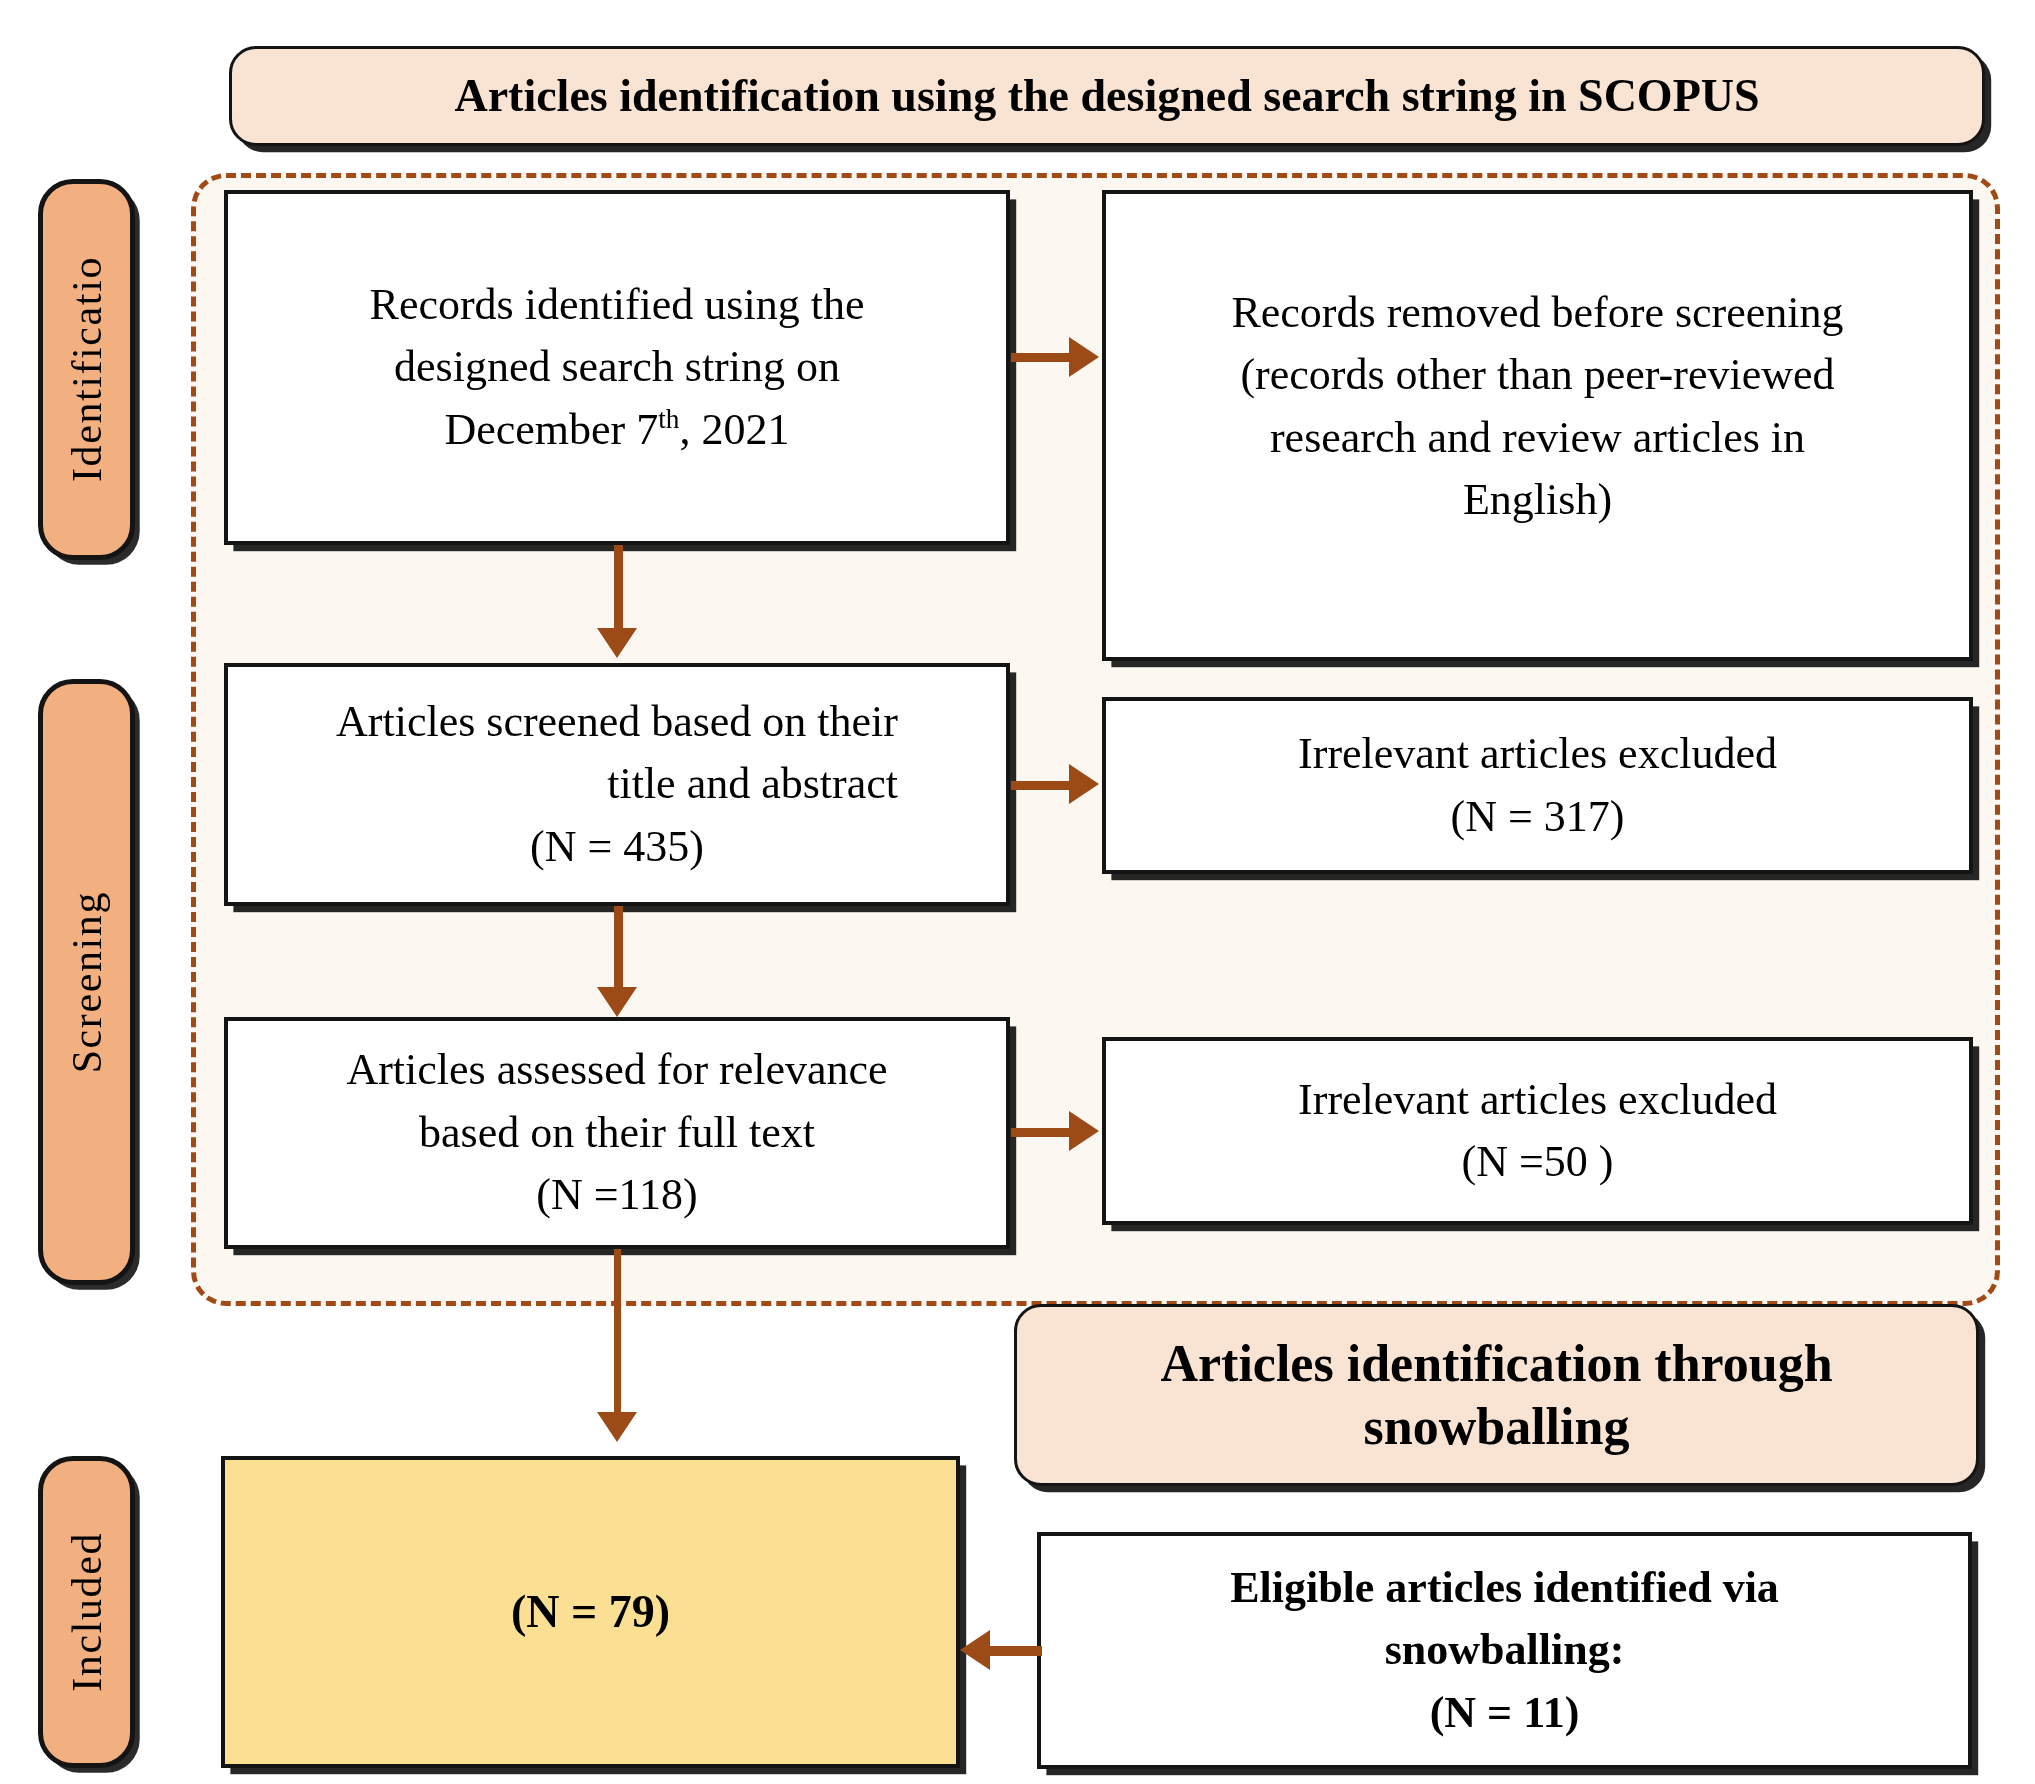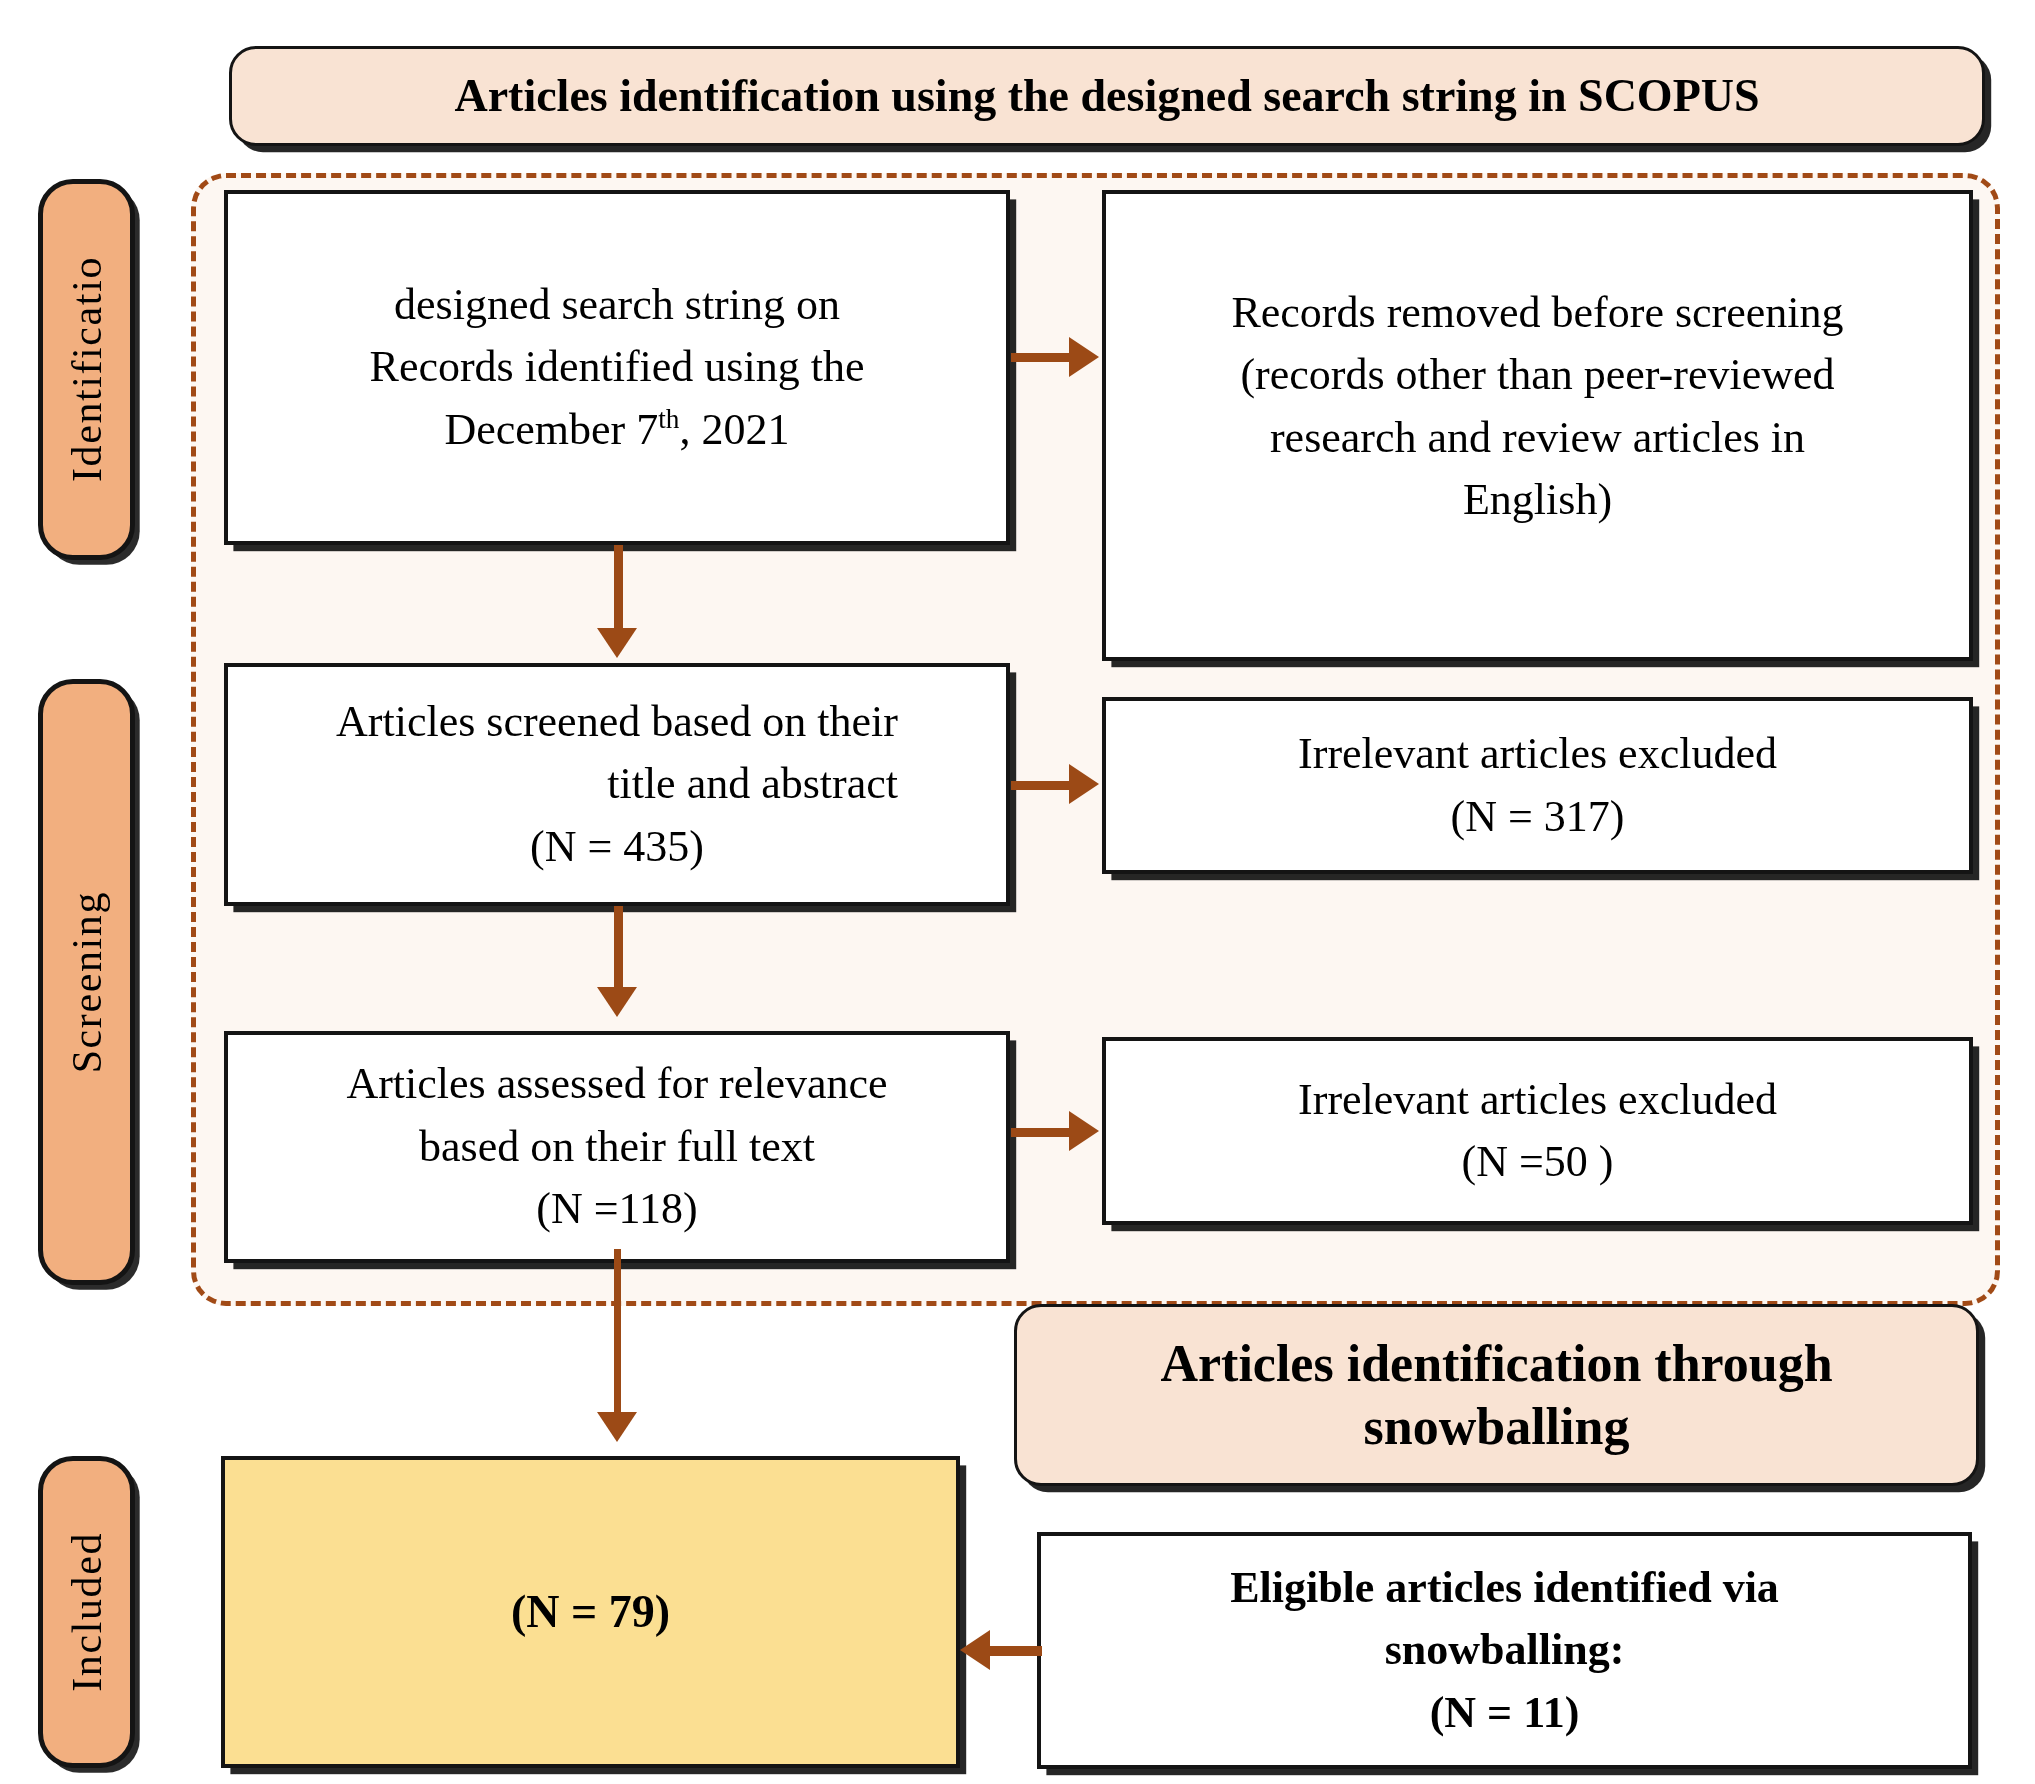--- a/index.html
+++ b/index.html
@@ -66,22 +66,22 @@
   <div class="node rail" style="left:38px;top:679px;width:97px;height:606px;">
     <span>Screening</span>
   </div>
 
   <div class="node rail" style="left:38px;top:1456px;width:97px;height:312px;">
     <span>Included</span>
   </div>
 
   <div class="node box" style="left:224px;top:190px;width:786px;height:355px;font-size:44px;">
     <div style="padding:0 20.4px;">
+      <div>Records identified using the</div>
       <div>designed search string on</div>
-      <div>Records identified using the</div>
       <div><span>December 7</span><sup>th</sup><span>, 2021</span></div>
     </div>
   </div>
 
   <div class="node box" style="left:1102px;top:190px;width:871px;height:471px;font-size:44px;align-items:center;">
     <div style="padding:0 20.4px;">
       <div class="t" style="padding:0;">Records removed before screening
 (records other than peer-reviewed
 research and review articles in
 English)</div>
@@ -97,21 +97,21 @@
     </div>
   </div>
 
   <div class="node box" style="left:1102px;top:697px;width:871px;height:177px;font-size:44px;">
     <div style="padding:0 20.4px;">
       <div>Irrelevant articles excluded</div>
       <div>(N = 317)</div>
     </div>
   </div>
 
-  <div class="node box" style="left:224px;top:1017px;width:786px;height:232px;font-size:44px;margin-top:14px;">
+  <div class="node box" style="left:224px;top:1017px;width:786px;height:232px;font-size:44px;">
     <div style="padding:0 20.4px;">
       <div class="t" style="padding:0;">Articles assessed for relevance
 based on their full text</div>
       <div>(N =118)</div>
     </div>
   </div>
 
   <div class="node box" style="left:1102px;top:1037px;width:871px;height:188px;font-size:44px;">
     <div style="padding:0 20.4px;">
       <div>Irrelevant articles excluded</div>

